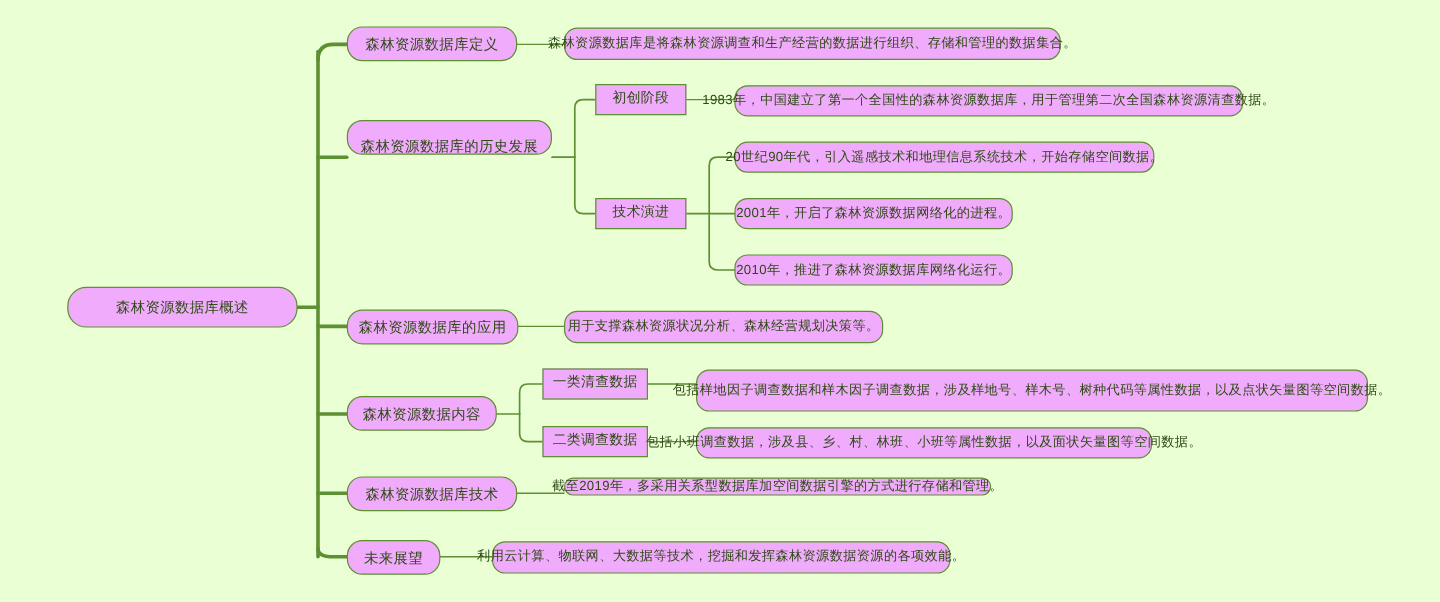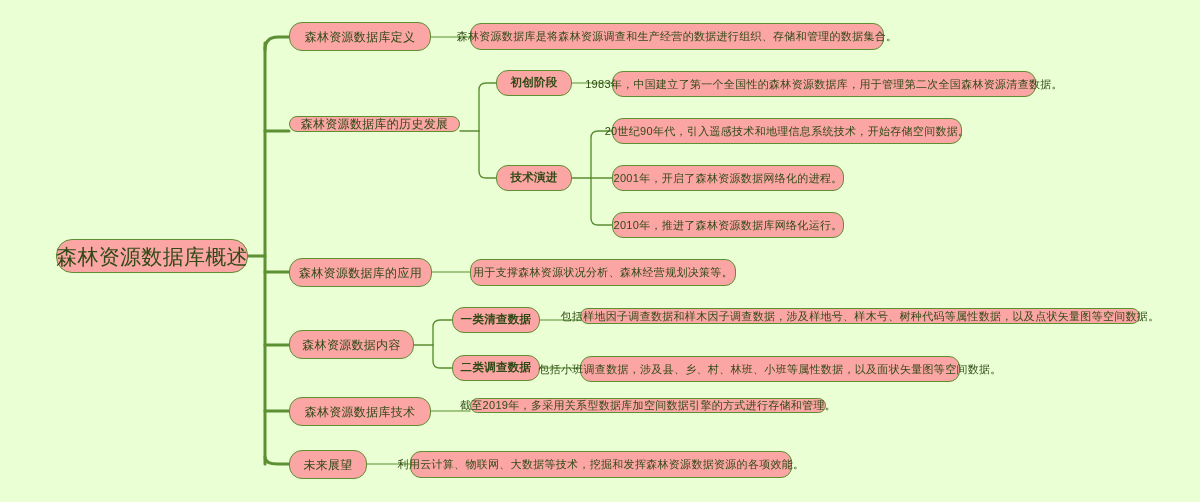--- a/index.html
+++ b/index.html
@@ -26,47 +26,46 @@
     position: absolute;
     left: 0;
     top: 0;
     width: 1200px;
     height: 502px;
     pointer-events: none;
   }
   .node {
     position: absolute;
     box-sizing: border-box;
-    background: #fca5a5;
+    background: #f0abfc;
     border: 1.4px solid #5d8f33;
     border-radius: 14px;
     color: #2f4a16;
     display: flex;
     align-items: center;
     justify-content: center;
     white-space: nowrap;
     line-height: 1;
     letter-spacing: 0.3px;
   }
   .node.root {
     border-radius: 16px;
     border-width: 1.6px;
-    font-size: 21px;
+    font-size: 12px;
     padding: 0 18px;
   }
   .node.level1 {
     font-size: 12px;
     padding: 0 12px;
     border-radius: 13px;
   }
   .node.level2 {
     font-size: 11.5px;
     padding: 0 12px;
-    border-radius: 12px;
-    font-weight: bold;
+    border-radius: 0;
   }
   .node.leaf {
     font-size: 11px;
     padding: 0 12px;
     border-radius: 11px;
   }
   .node-label {
     display: block;
   }
 </style>
@@ -103,21 +102,21 @@
     </svg>
 <div class="node root" style="left: 56px; top: 239px; width: 192px; height: 34px;">
       <span class="node-label">森林资源数据库概述</span>
     </div>
     <div class="node level1" style="left: 289px; top: 22px; width: 142px; height: 29px;">
       <span class="node-label">森林资源数据库定义</span>
     </div>
     <div class="node leaf" style="left: 470px; top: 23px; width: 414px; height: 27px;">
       <span class="node-label">森林资源数据库是将森林资源调查和生产经营的数据进行组织、存储和管理的数据集合。</span>
     </div>
-    <div class="node level1" style="left: 289px; top: 116px; width: 171px; height: 16px;">
+    <div class="node level1" style="left: 289px; top: 100px; width: 171px; height: 29px; align-items: flex-end;">
       <span class="node-label">森林资源数据库的历史发展</span>
     </div>
     <div class="node level2" style="left: 496px; top: 70px; width: 76px; height: 26px;">
       <span class="node-label">初创阶段</span>
     </div>
     <div class="node leaf" style="left: 612px; top: 71px; width: 424px; height: 26px;">
       <span class="node-label">1983年，中国建立了第一个全国性的森林资源数据库，用于管理第二次全国森林资源清查数据。</span>
     </div>
     <div class="node level2" style="left: 496px; top: 165px; width: 76px; height: 26px;">
       <span class="node-label">技术演进</span>
@@ -136,21 +135,21 @@
     </div>
     <div class="node level1" style="left: 289px; top: 330px; width: 125px; height: 29px;">
       <span class="node-label">森林资源数据内容</span>
     </div>
     <div class="node leaf" style="left: 470px; top: 259px; width: 266px; height: 27px;">
       <span class="node-label">用于支撑森林资源状况分析、森林经营规划决策等。</span>
     </div>
     <div class="node level2" style="left: 452px; top: 307px; width: 88px; height: 26px;">
       <span class="node-label">一类清查数据</span>
     </div>
-    <div class="node leaf" style="left: 580px; top: 308px; width: 560px; height: 16px; justify-content: center;">
+    <div class="node leaf" style="left: 580px; top: 308px; width: 560px; height: 35px; justify-content: center;">
       <span class="node-label">包括样地因子调查数据和样木因子调查数据，涉及样地号、样木号、树种代码等属性数据，以及点状矢量图等空间数据。</span>
     </div>
     <div class="node level2" style="left: 452px; top: 355px; width: 88px; height: 26px;">
       <span class="node-label">二类调查数据</span>
     </div>
     <div class="node leaf" style="left: 580px; top: 356px; width: 380px; height: 26px;">
       <span class="node-label">包括小班调查数据，涉及县、乡、村、林班、小班等属性数据，以及面状矢量图等空间数据。</span>
     </div>
     <div class="node level1" style="left: 289px; top: 397px; width: 142px; height: 29px;">
       <span class="node-label">森林资源数据库技术</span>

